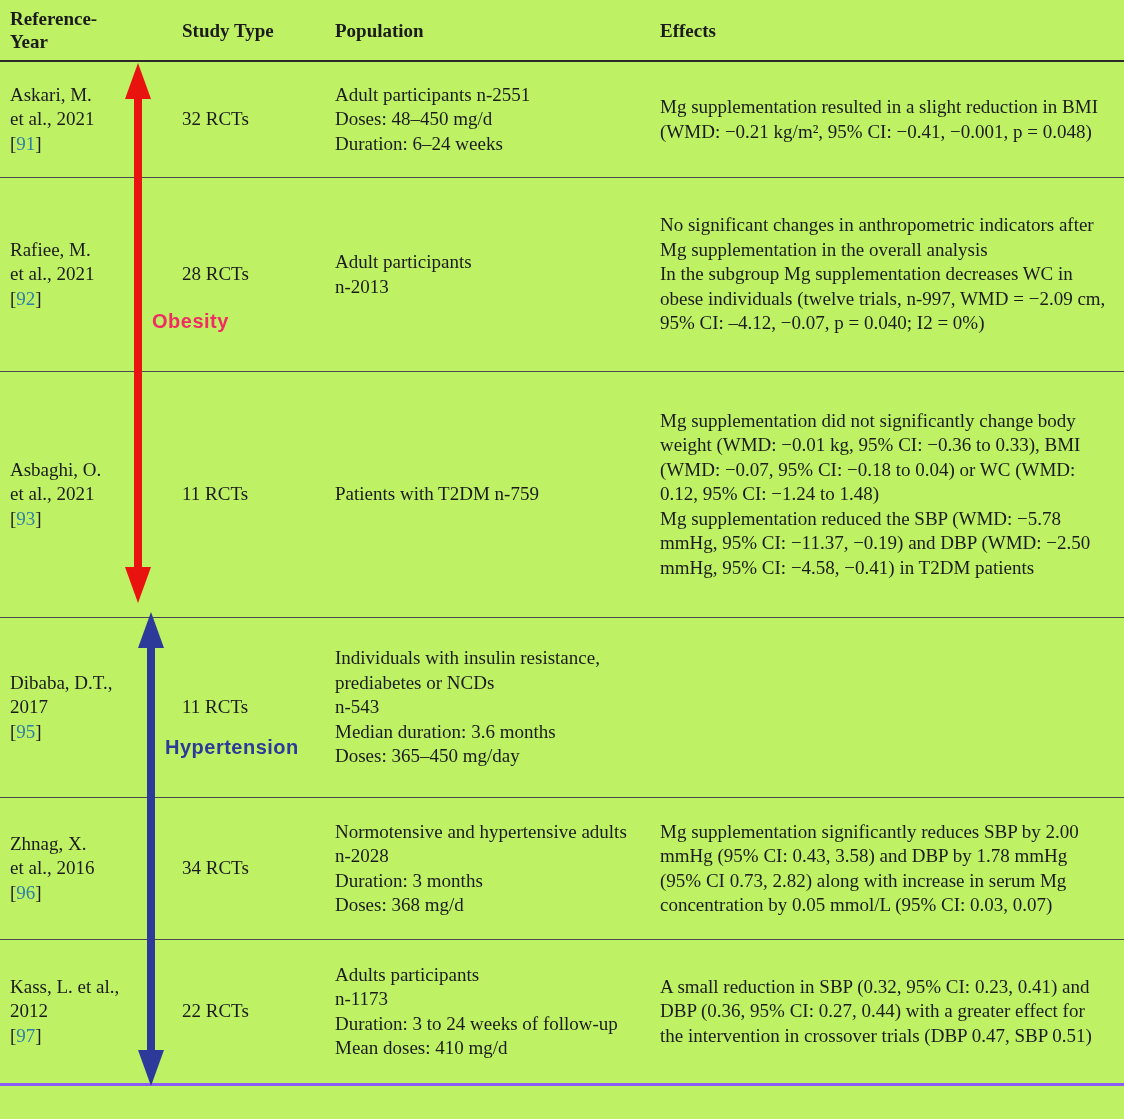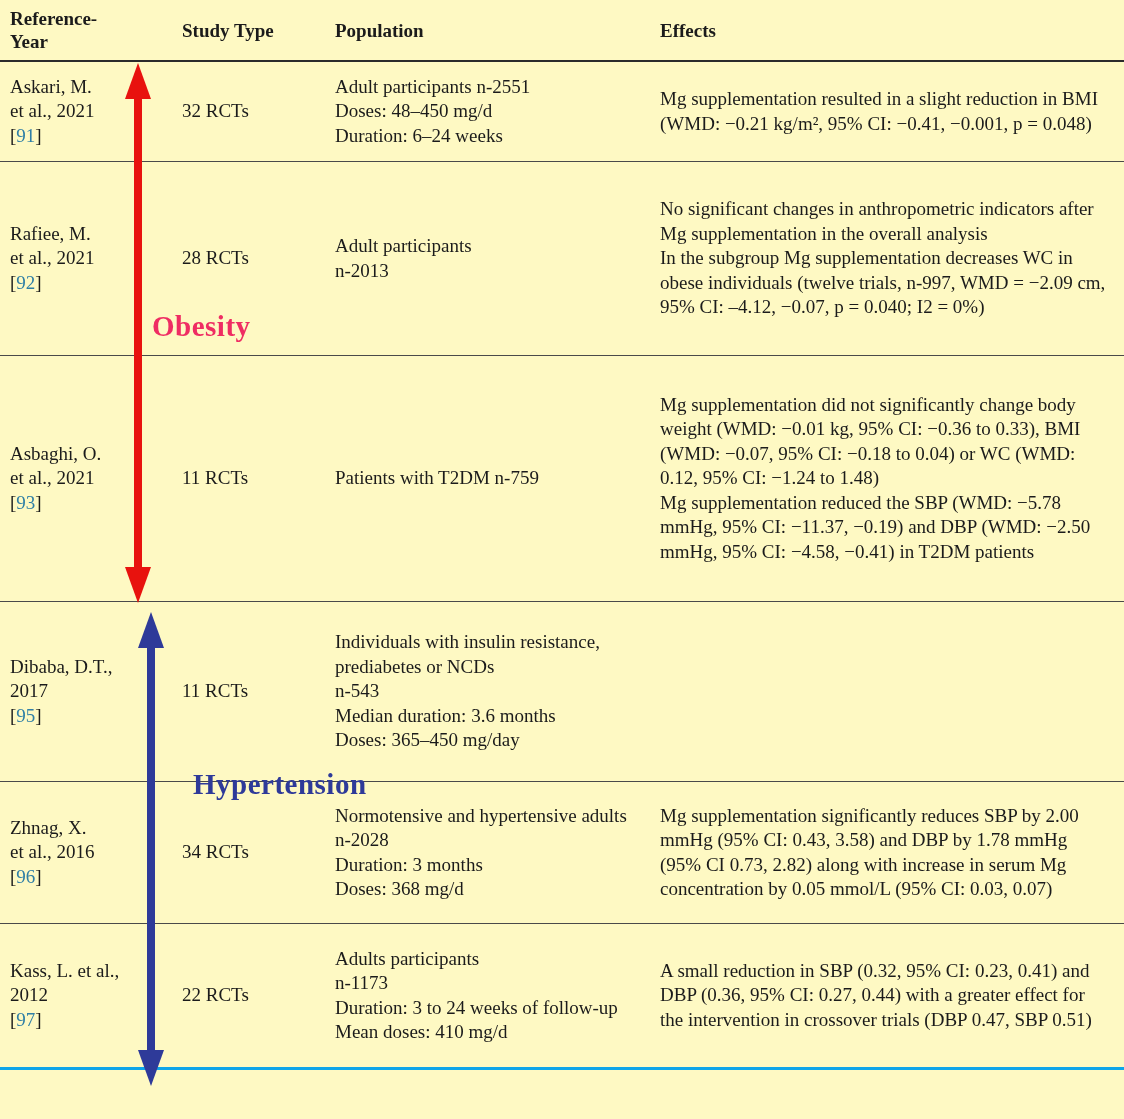--- a/index.html
+++ b/index.html
@@ -1,18 +1,18 @@
 <!DOCTYPE html>
 <html style="--ink: #1b1b1b; --rule: #4a4a4a; --arrow-red: #e8120e; --deep-blue: #2e3a99; --obesity-pink: #ef2d63; --citation-blue: #2f7fa6;"><head>
 <meta charset="utf-8">
 <style>
   html,body { margin:0; padding:0; background:#ffffff; }
   .page {
     position:relative; width:1124px; height:1119px;
-    background:#fef9c3; overflow:hidden;
+    background:#bef264; overflow:hidden;
     font-family:"Liberation Serif", serif;
     color:var(--ink, #1b1b1b);
   }
   .row {
     display:grid;
     grid-template-columns:170px 160px 325px 469px;
     border-bottom:1.5px solid var(--rule, #4a4a4a);
     box-sizing:border-box;
   }
   .cell {
@@ -23,22 +23,22 @@
   .c1 { padding-left:10px; }
   .c2 { padding-left:12px; }
   .c3 { padding-left:5px; padding-right:14px; }
   .c4 { padding-left:5px; padding-right:18px; }
   .header-row {
     height:62px;
     border-bottom:2px solid #2b2b2b;
     font-weight:bold; font-size:20px;
   }
   .header-row .cell { line-height:23px; }
-  .r1 { height:100px; } .r2 { height:194px; } .r3 { height:246px; }
-  .r4 { height:180px; } .r5 { height:142px; } .r6 { height:146px; border-bottom:3px solid #0ea5e9; }
+  .r1 { height:116px; } .r2 { height:194px; } .r3 { height:246px; }
+  .r4 { height:180px; } .r5 { height:142px; } .r6 { height:146px; border-bottom:3px solid #8b5cf6; }
   .cite-num { color:var(--citation-blue, #2f7fa6); cursor:pointer; }
   
   .v-arrow {
     position:absolute; display:flex; flex-direction:column; align-items:center;
     width:26px; z-index:5; pointer-events:none;
   }
   .v-arrow .head-up {
     width:0; height:0;
     border-left:13px solid transparent; border-right:13px solid transparent;
     border-bottom:36px solid currentColor;
@@ -46,25 +46,25 @@
   .v-arrow .head-down {
     width:0; height:0;
     border-left:13px solid transparent; border-right:13px solid transparent;
     border-top:36px solid currentColor;
   }
   .v-arrow .shaft { flex:1; width:8px; background:currentColor; }
   .red-arrow  { left:125px; top:63px;  height:540px; color:var(--arrow-red, #e8120e); }
   .blue-arrow { left:138px; top:612px; height:474px; color:var(--deep-blue, #2e3a99); }
   .overlay-label {
     position:absolute; z-index:6;
-    font-family:Liberation Serif, serif; font-weight:bold; font-size:29px;
+    font-family:Liberation Sans, sans-serif; font-weight:bold; font-size:20px;
     letter-spacing:0.5px; pointer-events:none;text-align:center;
   }
   .obesity-label { left:152px; top:310px; color:var(--obesity-pink, #ef2d63); }
-  .hypertension-label { left:165px; top:768px; color:var(--deep-blue, #2e3a99);margin-left:28px; }
+  .hypertension-label { left:165px; top:736px; color:var(--deep-blue, #2e3a99); }
 </style>
 </head>
 <body>
 
 <div class="page">
 
   <div class="row header-row">
     <div class="cell c1 lines">Reference-
 Year</div>
     <div class="cell c2">Study Type</div>

